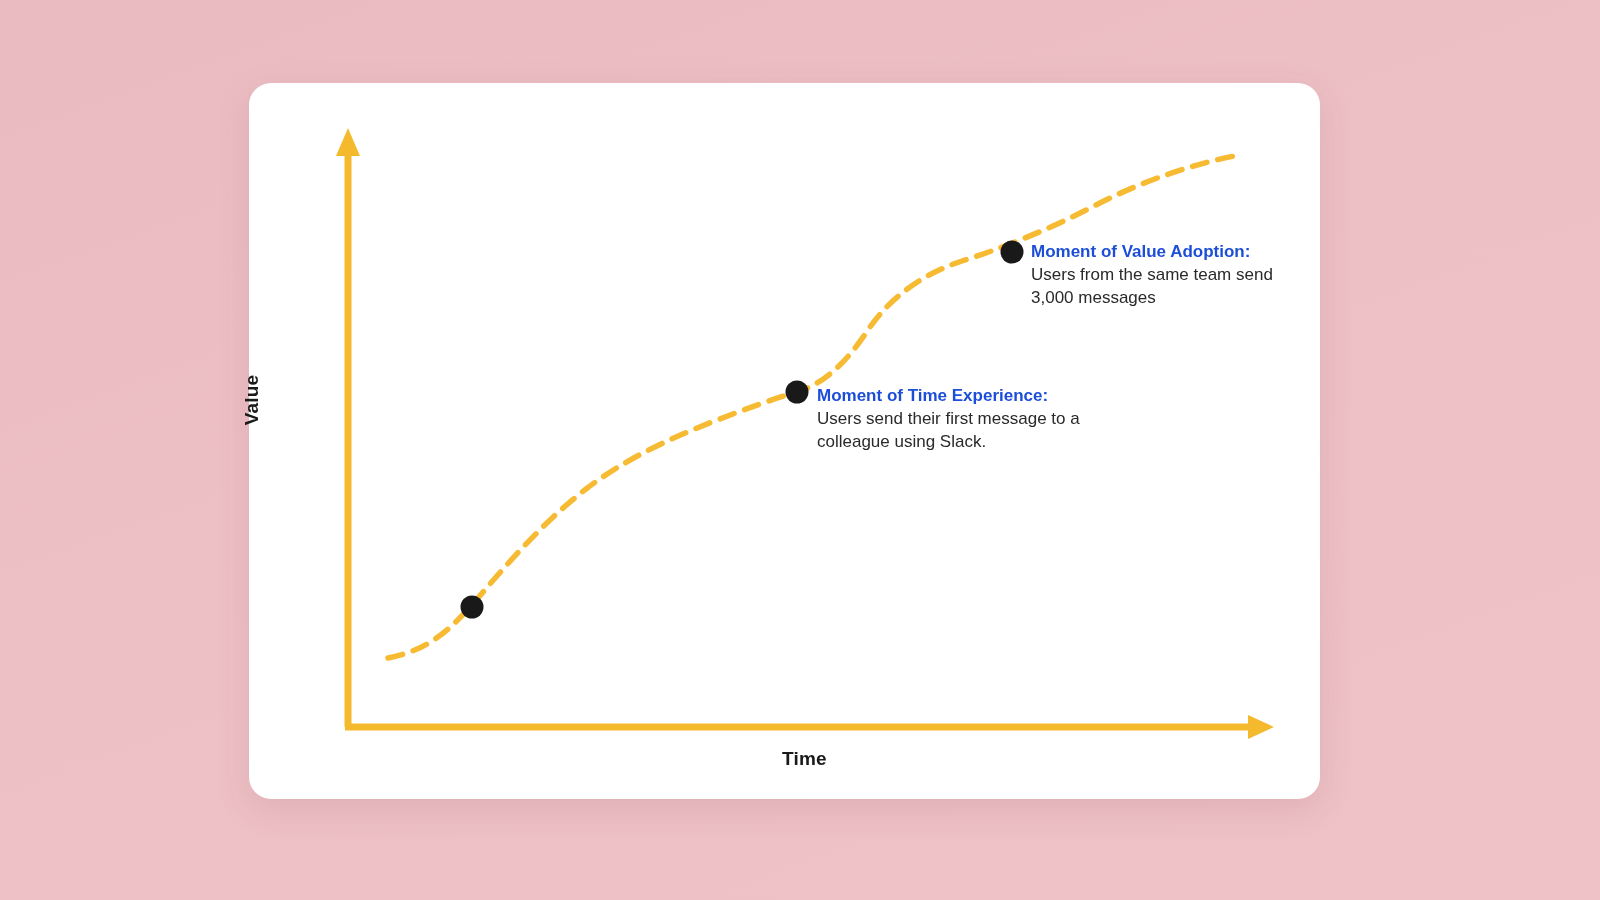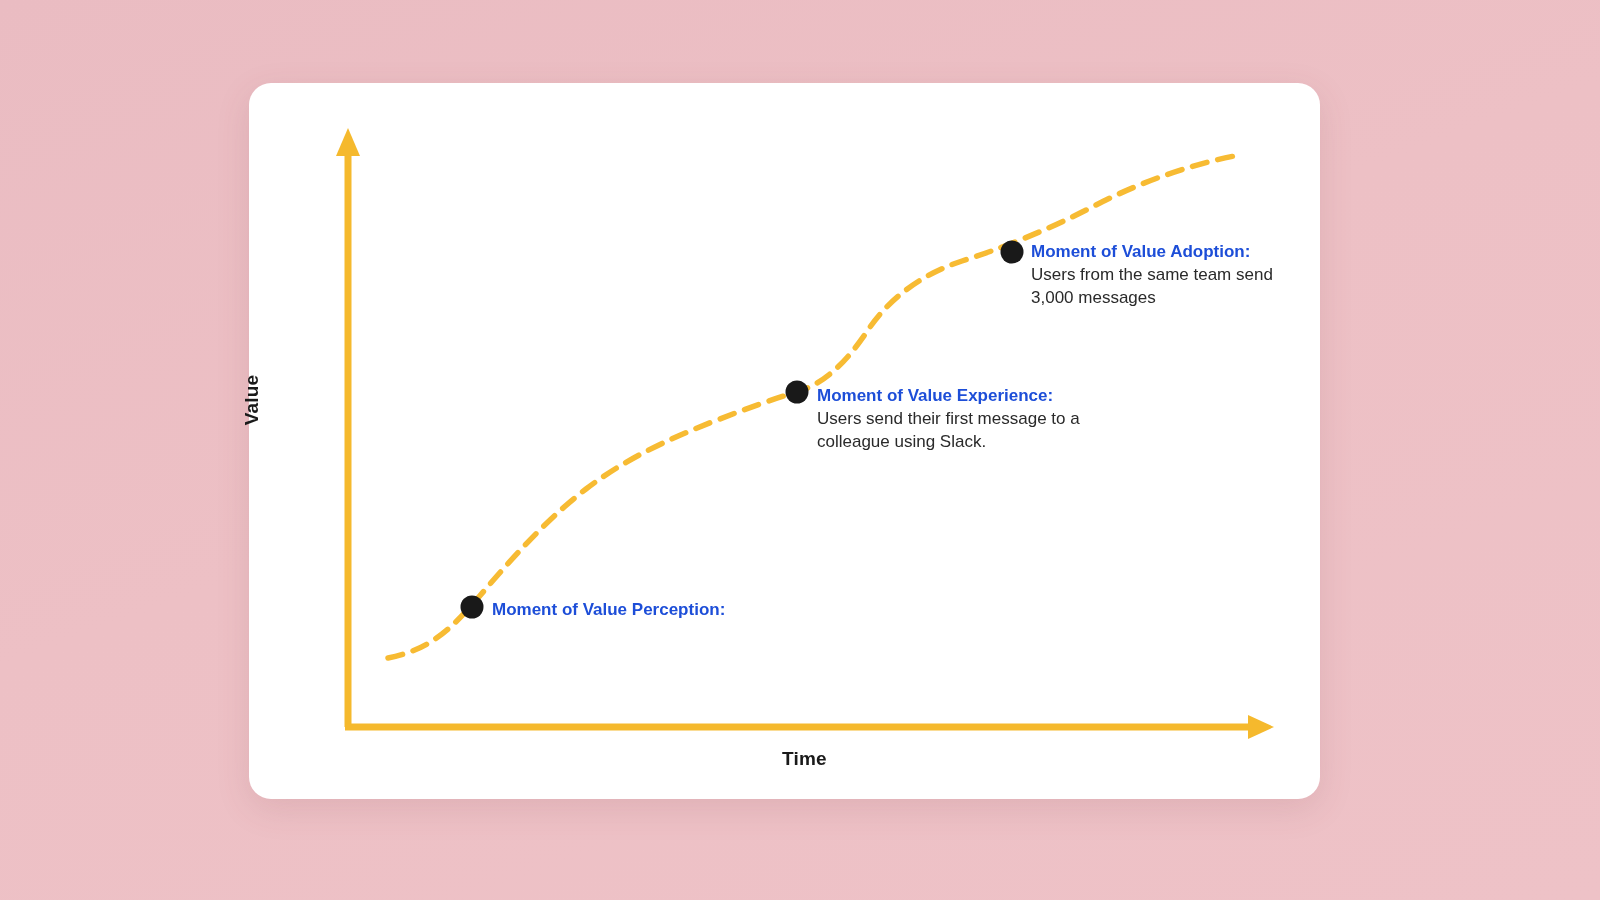--- a/index.html
+++ b/index.html
@@ -131,24 +131,23 @@
   <circle cx="472" cy="607" r="11.5" fill="#191919"></circle>
   <circle cx="797" cy="392" r="11.5" fill="#191919"></circle>
   <circle cx="1012" cy="252" r="11.5" fill="#191919"></circle>
 </svg>
 
 <div class="axis-title" id="y-axis-title">Value</div>
 
 <div class="axis-title" id="x-axis-title">Time</div>
 
 <div class="annotation" id="annotation-perception">
-  <span class="ann-title">Moment of Value Perception:</span>
 </div>
 
 <div class="annotation" id="annotation-experience">
-  <span class="ann-title">Moment of Value Experience:</span>
+  <span class="ann-title">Moment of Time Experience:</span>
   <span class="ann-body">Users send their first message to a colleague using Slack.</span>
 </div>
 
 <div class="annotation" id="annotation-adoption">
   <span class="ann-title">Moment of Value Adoption:</span>
   <span class="ann-body">Users from the same team send 3,000 messages</span>
 </div>
 
 </body></html>

